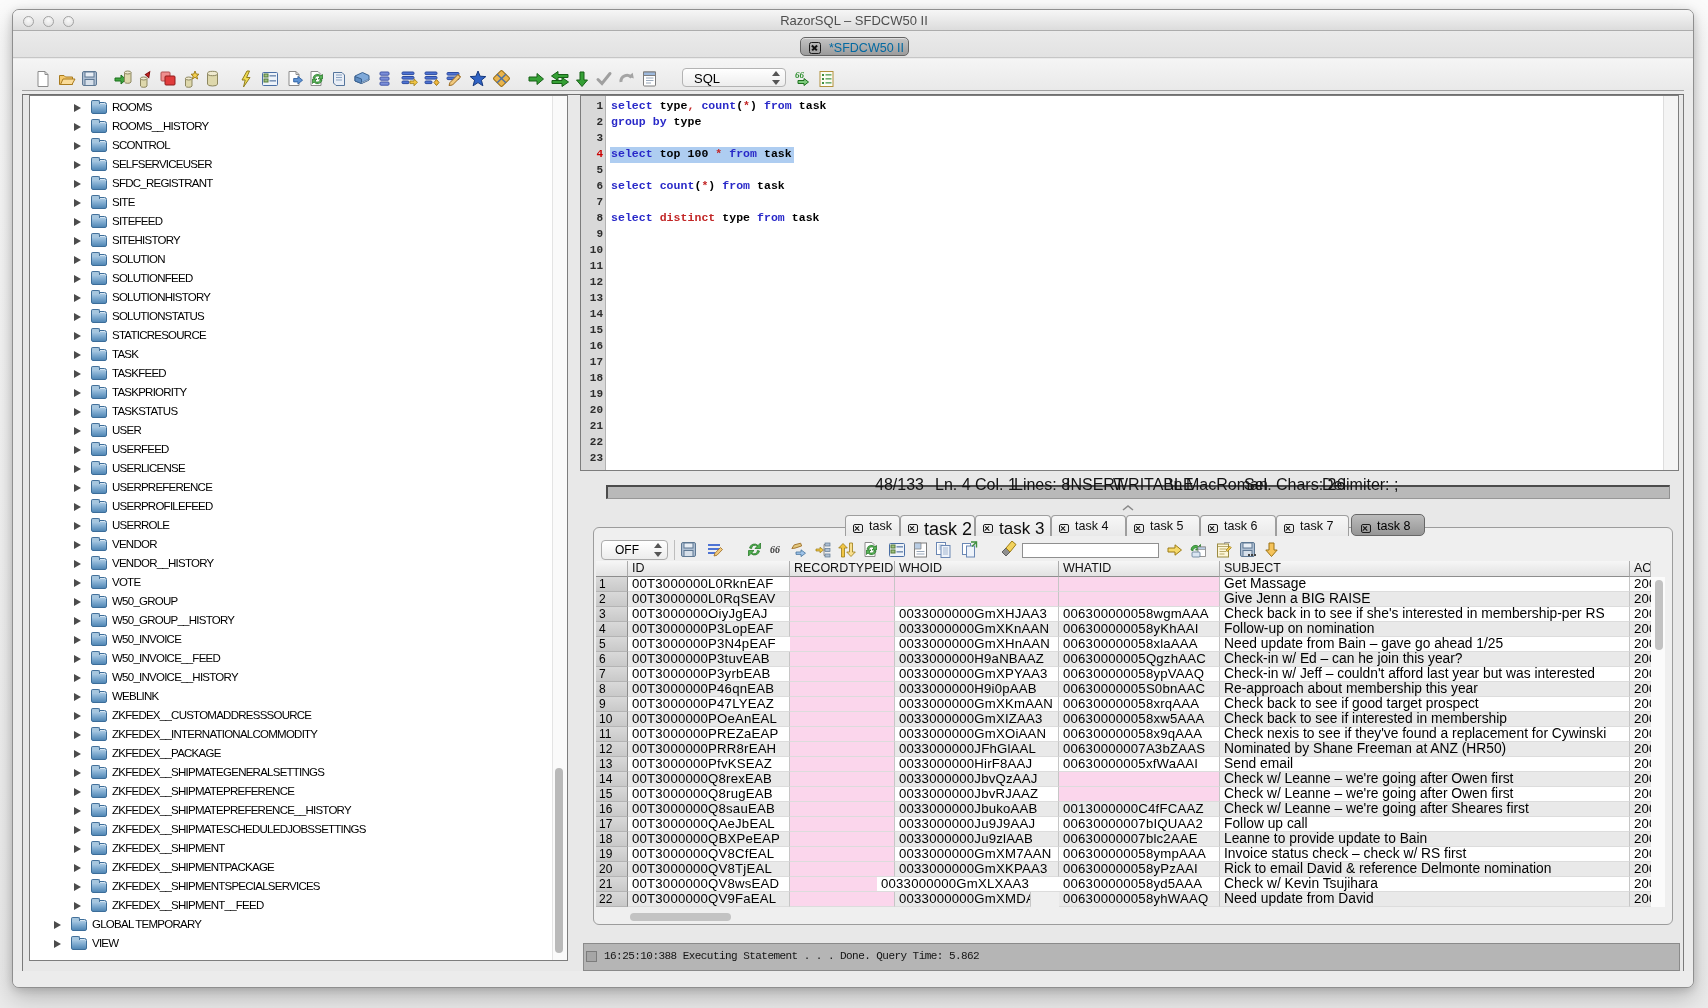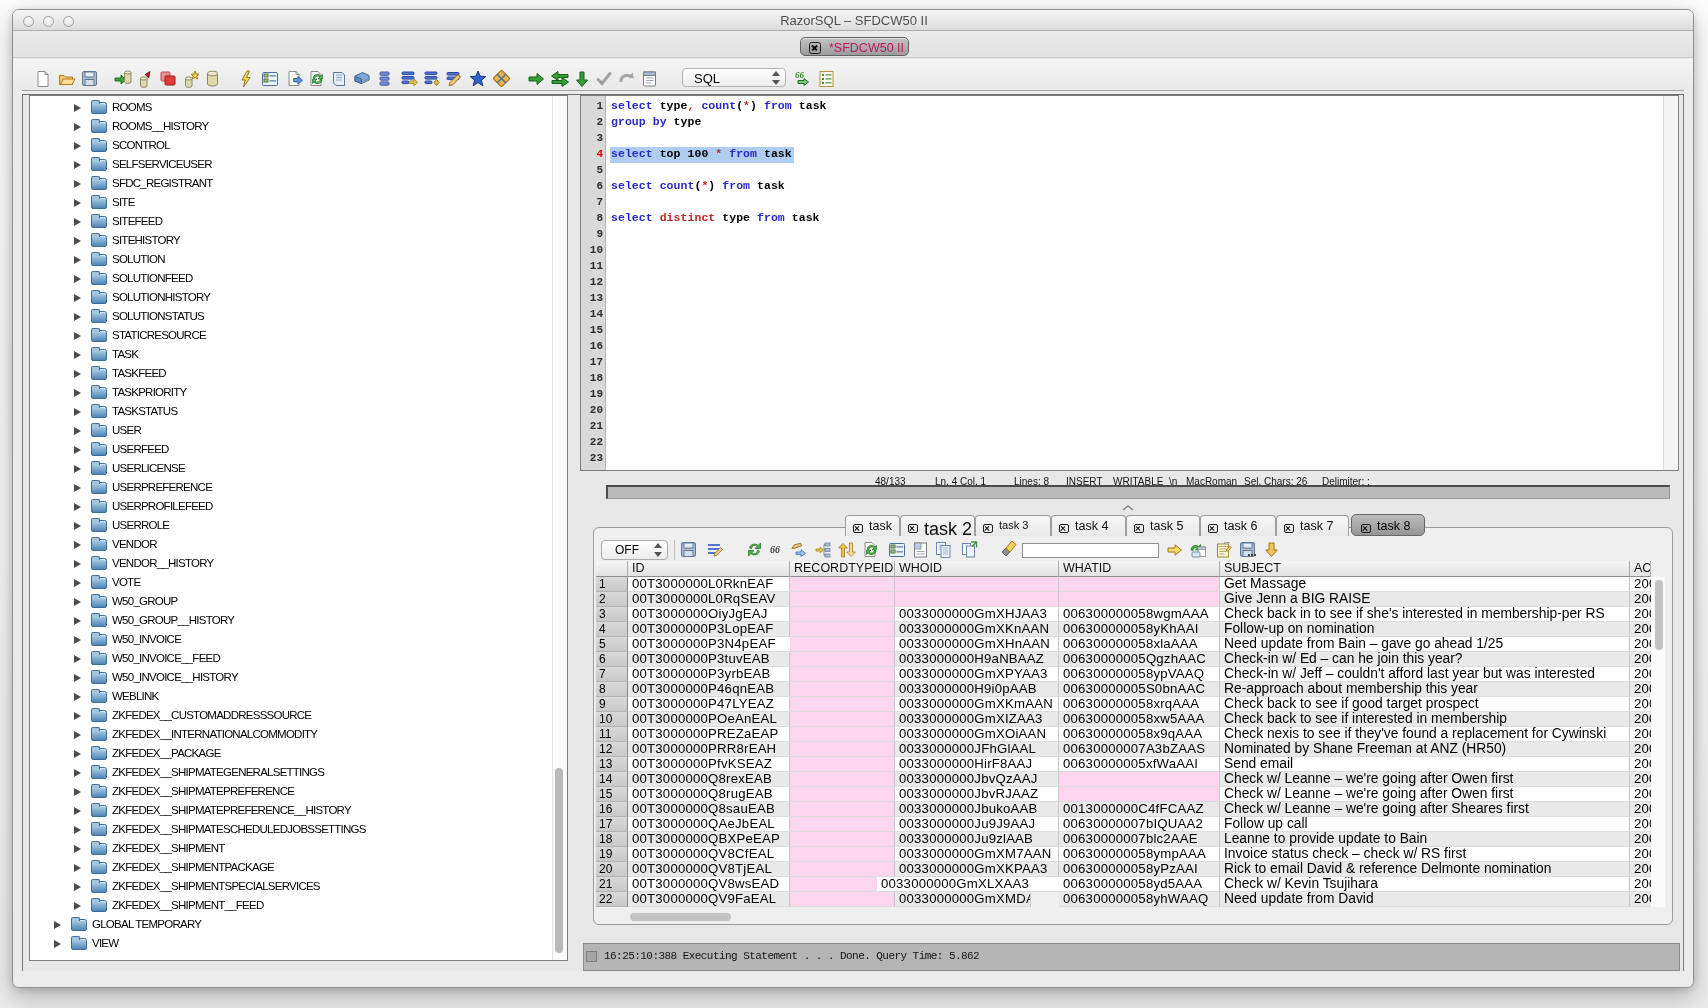--- a/index.html
+++ b/index.html
@@ -26,21 +26,21 @@
 .vtrack{left:552px;top:96px;width:15px;height:864px;background:#fafafa;border-left:1px solid #e4e4e4}
 .thumb{background:#b9b9b9;border-radius:4px}
 .edpane{left:580px;top:95px;width:1099px;height:376px;background:#fff;border:1px solid #7d7d7d}
 .gutter{left:581px;top:96px;width:25px;height:374px;background:#d9d9d9;border-right:1px solid #b2b2b2}
 .lnum{width:21px;text-align:right;font-family:"Liberation Mono",monospace;font-size:11px;color:#2d2d2d;font-weight:bold}
 .code{font-family:"Liberation Mono",monospace;font-size:11.5px;letter-spacing:.05px;white-space:pre;color:#000;font-weight:bold}
 .k{color:#2828c8}.r{color:#c22626}
 .edsel{left:610px;top:147px;width:184px;height:16px;background:#aecdf1}
 .edtrack{left:1663px;top:96px;width:15px;height:374px;background:#f4f4f4;border-left:1px solid #ddd}
 .stat{left:606px;top:485px;width:1064px;height:14px;background:#b9b9b9;border-top:2px solid #4b4b4b;border-left:2px solid #4b4b4b;border-right:1px solid #909090;border-bottom:1px solid #979797}
-.stok{top:476px;font-size:10px;color:#131313;white-space:pre}
+.stok{top:476px;font-size:16px;color:#131313;white-space:pre}
 .respanel{left:593px;top:527px;width:1080px;height:398px;background:#efefef;border:1px solid #9c9c9c;border-radius:6px}
 .rtab{top:515px;height:21px;background:linear-gradient(180deg,#f7f7f7,#e9e9e9);border:1px solid #9e9e9e;border-bottom:none;border-radius:4px 4px 0 0;font-size:12.5px;color:#0d0d0d}
 .rtab8{left:1351px;top:514px;width:74px;height:22px;background:linear-gradient(180deg,#bcbcbc,#969696);border:1px solid #676767;border-radius:5px;font-size:12.5px;color:#000}
 .xs{display:inline-block;width:9.5px;height:9.5px;border:1.2px solid #1a1a1a;border-radius:2px;position:relative;background:transparent}
 .xs:before,.xs:after{content:"";position:absolute;left:0.4px;top:3.2px;width:6px;height:1.4px;background:#111}
 .xs:before{transform:rotate(45deg)}
 .xs:after{transform:rotate(-45deg)}
 .offbox{left:601px;top:540px;width:67px;height:20px;background:linear-gradient(180deg,#fff,#ececec);border:1px solid #ababab;border-radius:4px}
 .searchbox{left:1022px;top:543px;width:137px;height:15px;background:#fff;border:1px solid #8f8f8f}
 .hdrcell{top:561px;height:16px;background:linear-gradient(180deg,#f6f6f6,#e2e2e2);border-bottom:1px solid #8d8d8d;border-right:1px solid #ababab;font-size:12.5px;color:#111;white-space:nowrap;overflow:hidden;padding-left:4px;line-height:15px}
@@ -56,21 +56,21 @@
 </style></head><body>
 <div class="a win"></div>
 <div class="a titlebar"></div>
 <div class="a circ" style="left:22.5px"></div>
 <div class="a circ" style="left:42.5px"></div>
 <div class="a circ" style="left:62.5px"></div>
 <div class="a title">RazorSQL – SFDCW50 II</div>
 <div class="a tabstrip"></div>
 <div class="a doctab"></div>
 <div class="a" style="left:809px;top:40px"><span class="xbox"></span></div>
-<div class="a" style="left:829px;top:40.5px;font-size:12.5px;color:#be185d">*SFDCW50 II</div>
+<div class="a" style="left:829px;top:40.5px;font-size:12.5px;color:#0369a1">*SFDCW50 II</div>
 <div class="a toolbar"></div>
 <svg class="a" style="left:34px;top:70px" width="18" height="18" viewBox="0 0 18 18">
     <path d="M4 1.5 L11 1.5 L14 4.5 L14 16.5 L4 16.5 Z" fill="#fff" stroke="#8a8a8a"></path>
     <path d="M11 1.5 L11 4.5 L14 4.5" fill="none" stroke="#8a8a8a"></path>
   </svg>
 <svg class="a" style="left:58px;top:70px" width="18" height="18" viewBox="0 0 18 18">
     <path d="M1.5 14.5 L1.5 5.5 L6 5.5 L7.5 7 L14.5 7 L14.5 14.5 Z" fill="#f4c96e" stroke="#a97b1e"></path>
     <path d="M2.5 14.5 L5 9 L17 9 L14 14.5 Z" fill="#fadc9a" stroke="#a97b1e"></path>
   </svg>
 <svg class="a" style="left:81px;top:70px" width="18" height="18" viewBox="0 0 18 18">
@@ -389,21 +389,21 @@
   </svg>
 <div class="a respanel"></div>
 <div class="a rtab" style="left:845px;width:55px"></div>
 <div class="a" style="left:853px;top:519px"><span class="xs"></span></div>
 <div class="a" style="left:869px;top:518.5px;font-size:12.5px;color:#0d0d0d">task</div>
 <div class="a rtab" style="left:900px;width:75px"></div>
 <div class="a" style="left:908px;top:519px"><span class="xs"></span></div>
 <div class="a" style="left:924px;top:518.5px;font-size:18px;color:#0d0d0d">task 2</div>
 <div class="a rtab" style="left:975px;width:76px"></div>
 <div class="a" style="left:983px;top:519px"><span class="xs"></span></div>
-<div class="a" style="left:999px;top:518.5px;font-size:11px;color:#0d0d0d">task 3</div>
+<div class="a" style="left:999px;top:518.5px;font-size:17px;color:#0d0d0d">task 3</div>
 <div class="a rtab" style="left:1051px;width:75px"></div>
 <div class="a" style="left:1059px;top:519px"><span class="xs"></span></div>
 <div class="a" style="left:1075px;top:518.5px;font-size:12.5px;color:#0d0d0d">task 4</div>
 <div class="a rtab" style="left:1126px;width:74px"></div>
 <div class="a" style="left:1134px;top:519px"><span class="xs"></span></div>
 <div class="a" style="left:1150px;top:518.5px;font-size:12.5px;color:#0d0d0d">task 5</div>
 <div class="a rtab" style="left:1200px;width:76px"></div>
 <div class="a" style="left:1208px;top:519px"><span class="xs"></span></div>
 <div class="a" style="left:1224px;top:518.5px;font-size:12.5px;color:#0d0d0d">task 6</div>
 <div class="a rtab" style="left:1276px;width:73px"></div>

